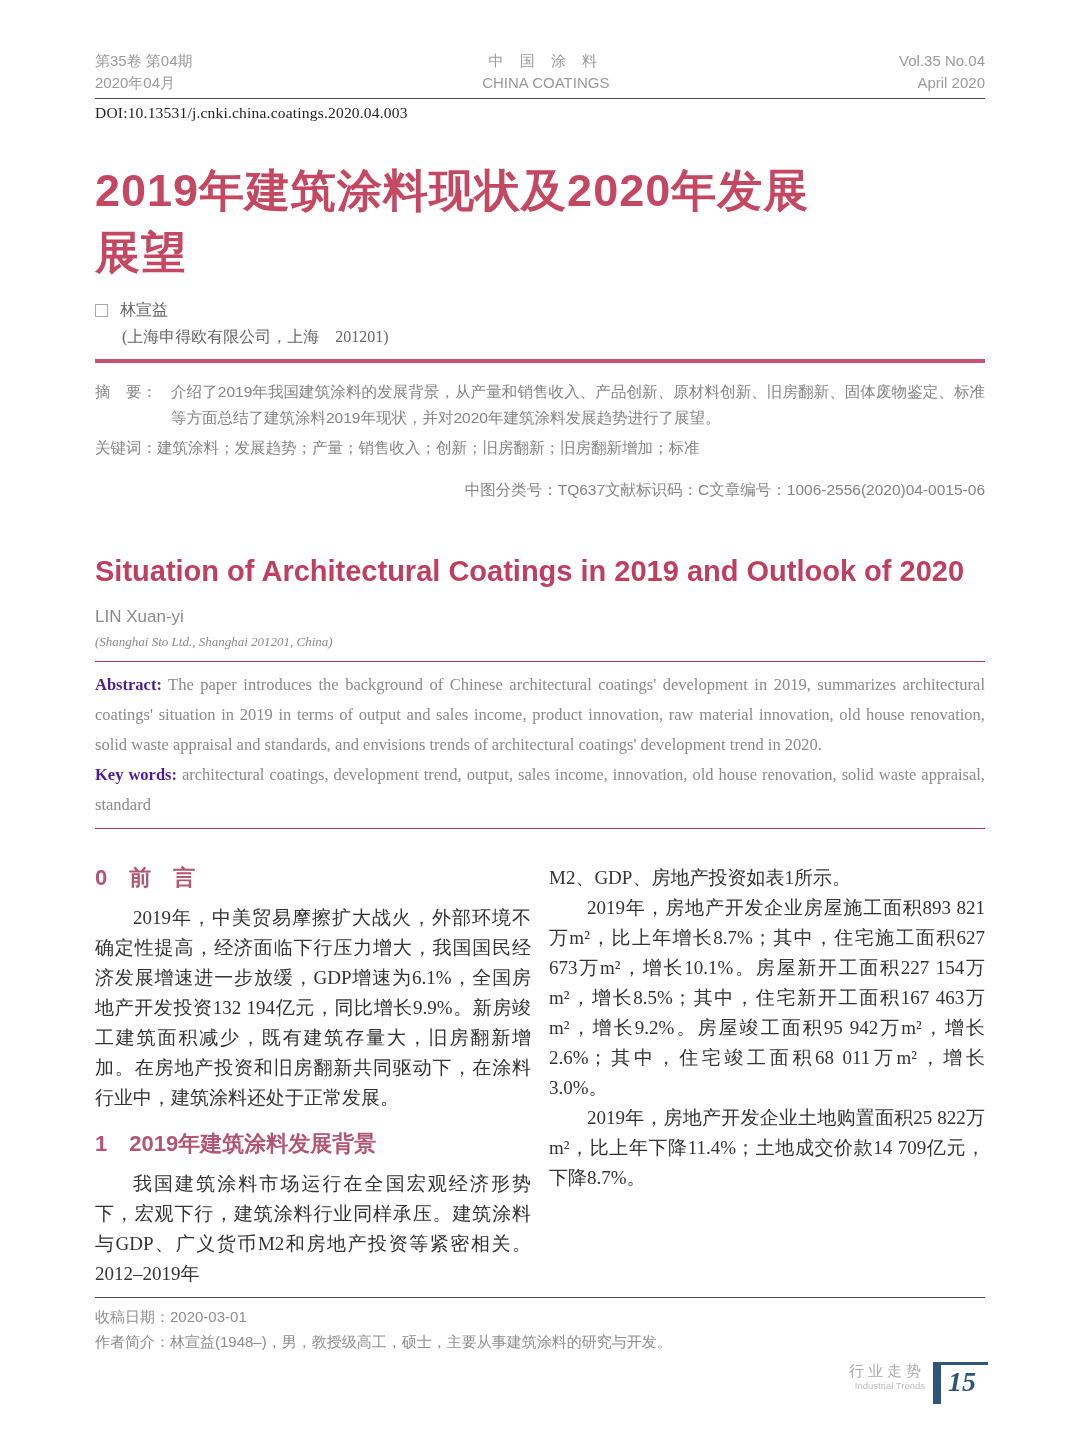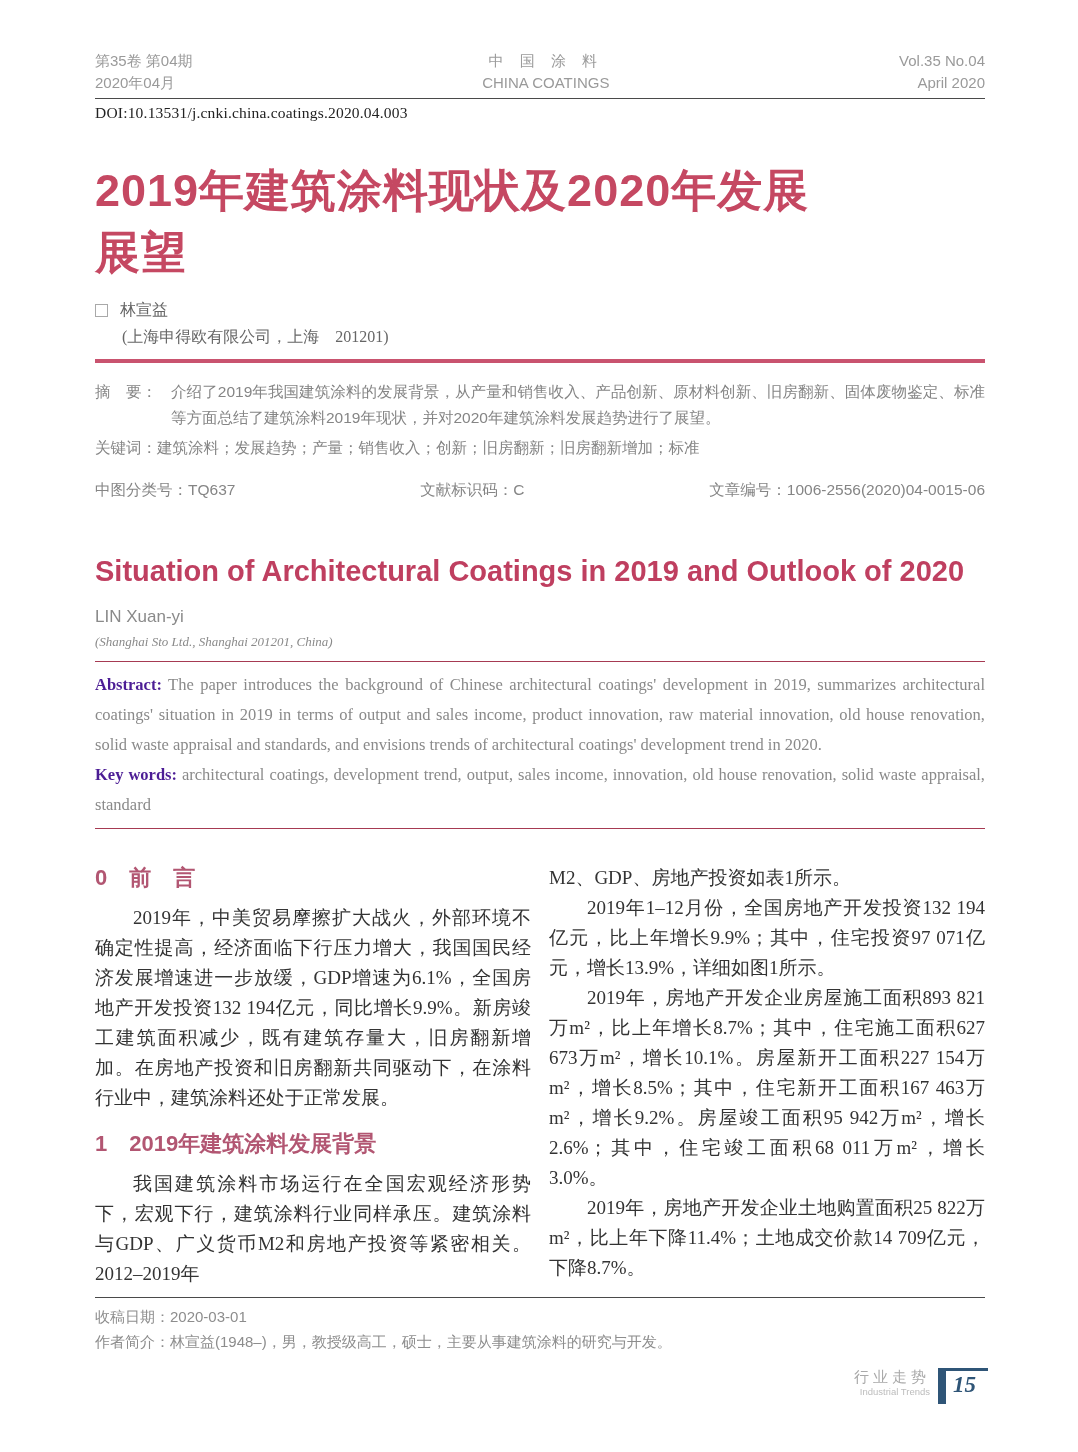--- a/index.html
+++ b/index.html
@@ -29,21 +29,21 @@
   .affil-cn { margin-top:6px; padding-left:27px; font-size:16px; color:#666; }
   .rule-thick { border:none; border-top:4px solid #c9536f; margin-top:11px; }
 
   
   .abs-cn { margin-top:16px; color:#858585; font-size:15.5px; line-height:26px;
     font-family:"Liberation Sans","DejaVu Sans",sans-serif; }
   .abs-row { display:flex; }
   .abs-label { flex:0 0 76px; }
   .abs-text { flex:1; text-align:justify; }
   .kw-row { margin-top:4px; }
-  .meta-row { display:flex; justify-content:space-between; margin-top:16px; }
+  .meta-row { display:flex; justify-content:flex-end; margin-top:16px; }
 
   
   .title-en { margin-top:46px; font-family:"Liberation Sans","DejaVu Sans",sans-serif;
     font-weight:bold; font-size:29px; line-height:45px; color:#bf3f60; }
   .author-en { margin-top:13px; font-family:"Liberation Sans","DejaVu Sans",sans-serif;
     font-size:17px; color:#8a8a8a; }
   .affil-en { margin-top:7px; font-style:italic; font-size:13px; color:#8a8a8a; }
   .rule-thin { border:none; border-top:1.5px solid #a63a52; margin-top:11px; }
   .abs-en { margin-top:8px; font-size:16.5px; line-height:30px; color:#8a8a8a; text-align:justify; }
   .abs-en b { color:#4c1d95; }
@@ -64,21 +64,21 @@
     font-family:"Liberation Sans","DejaVu Sans",sans-serif;
     font-size:15px; line-height:25px; color:#8d8d8d; }
 
   
   .footer-tab { position:absolute; right:90px; bottom:48px; display:flex; align-items:flex-start; gap:8px; }
   .footer-labels { text-align:right; font-family:"Liberation Sans","DejaVu Sans",sans-serif; }
   .footer-cn { font-size:15px; color:#a9a9a9; letter-spacing:4px; line-height:18px; }
   .footer-en { font-size:9.5px; color:#bcbcbc; line-height:12px; }
   .page-tab { border-top:3px solid #2f5577; border-left:8px solid #2f5577;
     padding:1px 12px 6px 7px; color:#2f5577;
-    font-family:"Liberation Serif","DejaVu Serif",serif; font-style:italic; font-weight:bold; font-size:23px; }
+    font-family:"Liberation Serif","DejaVu Serif",serif; font-style:italic; font-weight:bold; font-size:28px; }
 </style>
 </head>
 <body>
 
 <div class="page">
   <div class="content">
 
     <div class="jheader">
       <div class="col-left">
         <div>第35卷 第04期</div>
@@ -139,21 +139,20 @@
 
     <div class="body-cols">
       <div class="bcol">
         <div class="sec-head">0　前　言</div>
         <div class="para">2019年，中美贸易摩擦扩大战火，外部环境不确定性提高，经济面临下行压力增大，我国国民经济发展增速进一步放缓，GDP增速为6.1%，全国房地产开发投资132 194亿元，同比增长9.9%。新房竣工建筑面积减少，既有建筑存量大，旧房翻新增加。在房地产投资和旧房翻新共同驱动下，在涂料行业中，建筑涂料还处于正常发展。</div>
         <div class="sec-head second">1　2019年建筑涂料发展背景</div>
         <div class="para">我国建筑涂料市场运行在全国宏观经济形势下，宏观下行，建筑涂料行业同样承压。建筑涂料与GDP、广义货币M2和房地产投资等紧密相关。2012–2019年</div>
       </div>
       <div class="bcol">
         <div class="para noindent">M2、GDP、房地产投资如表1所示。</div>
-        <div class="para">2019年1–12月份，全国房地产开发投资132 194亿元，比上年增长9.9%；其中，住宅投资97 071亿元，增长13.9%，详细如图1所示。</div>
         <div class="para">2019年，房地产开发企业房屋施工面积893 821万m²，比上年增长8.7%；其中，住宅施工面积627 673万m²，增长10.1%。房屋新开工面积227 154万m²，增长8.5%；其中，住宅新开工面积167 463万m²，增长9.2%。房屋竣工面积95 942万m²，增长2.6%；其中，住宅竣工面积68 011万m²，增长3.0%。</div>
         <div class="para">2019年，房地产开发企业土地购置面积25 822万m²，比上年下降11.4%；土地成交价款14 709亿元，下降8.7%。</div>
       </div>
     </div>
 
     <div class="footnote">
       <div>收稿日期：2020-03-01</div>
       <div>作者简介：林宣益(1948–)，男，教授级高工，硕士，主要从事建筑涂料的研究与开发。</div>
     </div>
 

